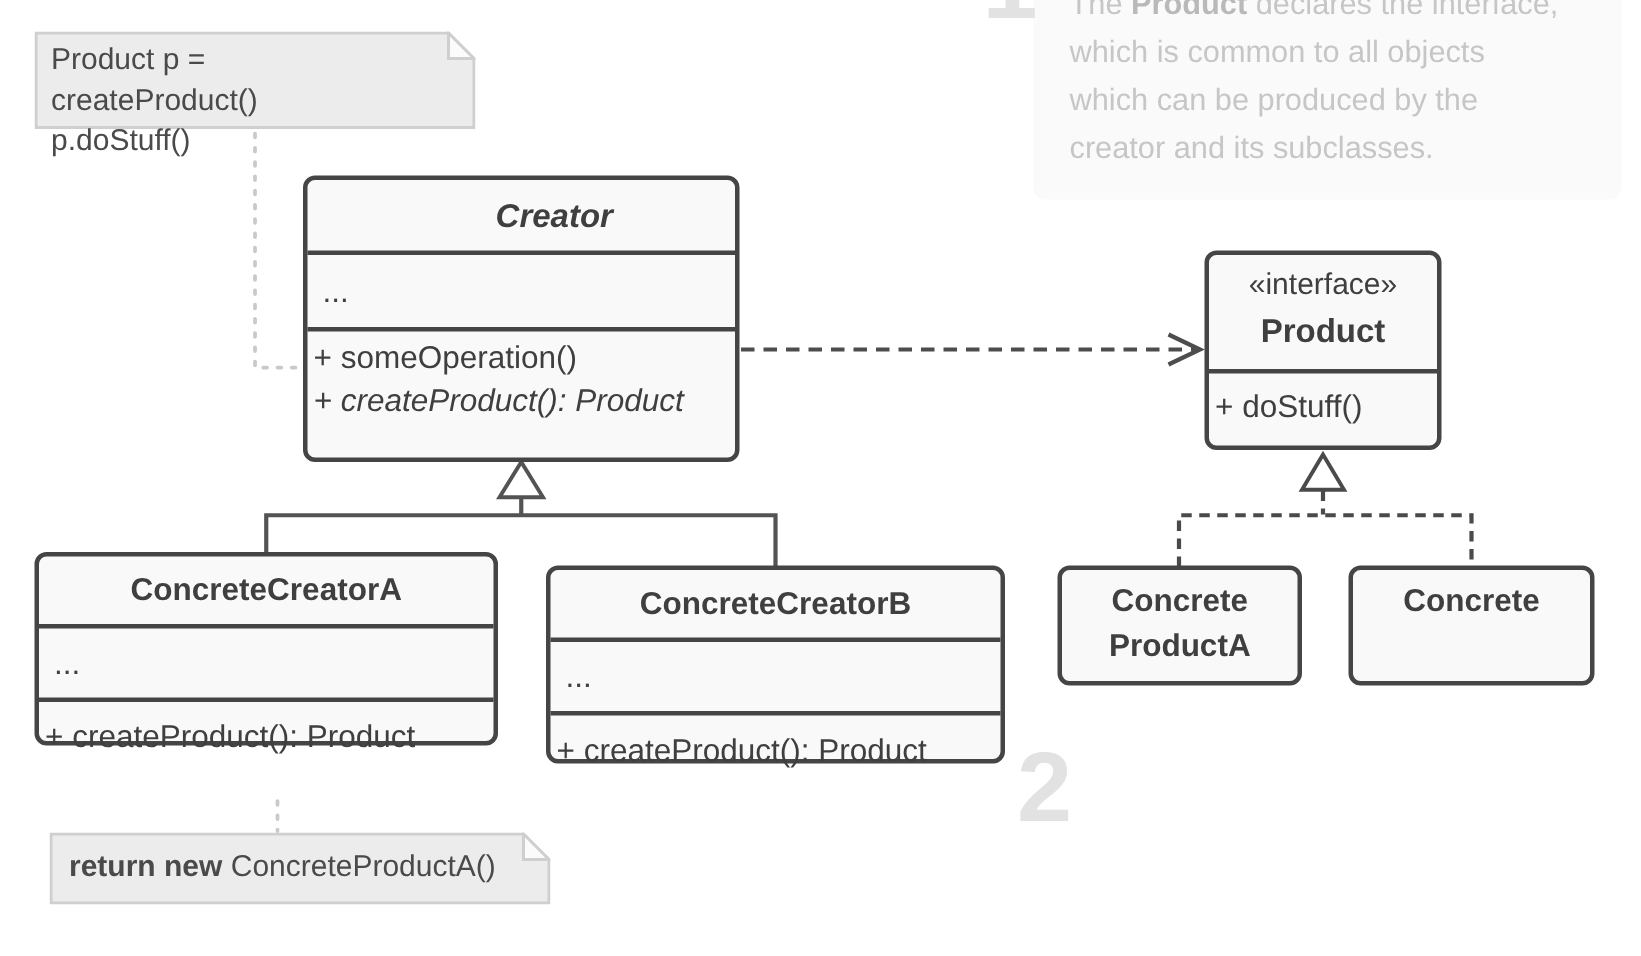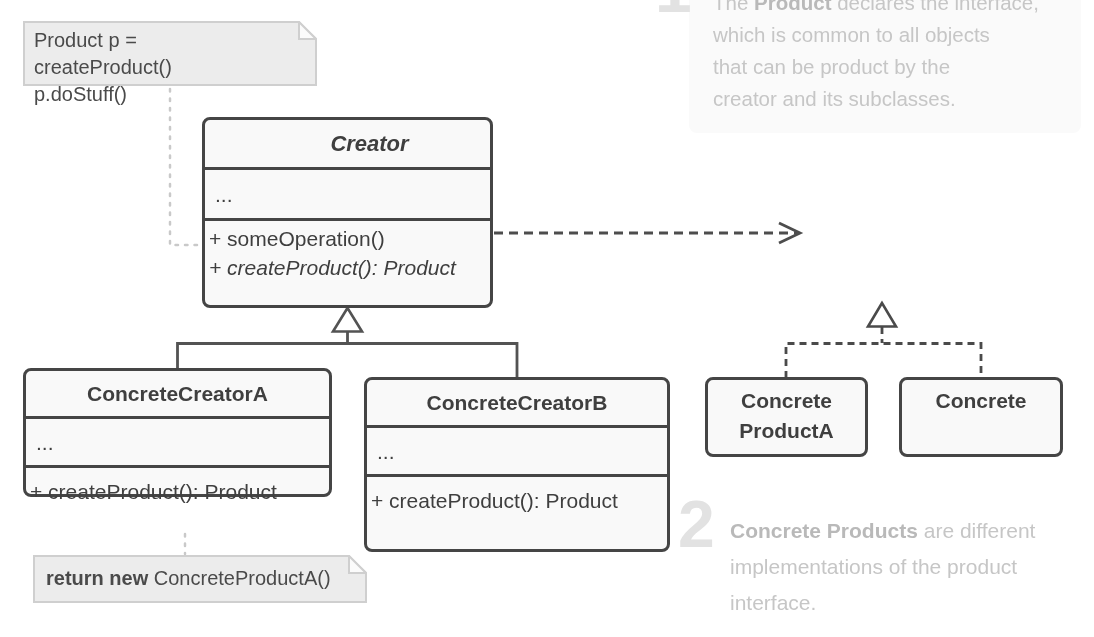--- a/index.html
+++ b/index.html
@@ -26,21 +26,21 @@
   #box-creator .uml-attrs{height:51px;line-height:49px;}
   #box-creator .uml-methods{height:81px;padding-top:3px;line-height:29px;}
   
   #box-product{left:803px;top:167px;width:158px;height:133px;}
   #box-product .uml-header{height:76px;text-align:center;padding-top:5px;}
   #box-product .stereotype{font-size:20px;line-height:30px;}
   #box-product .uml-title{font-size:22px;line-height:31px;}
   #box-product .uml-methods{height:48px;line-height:46px;}
   
   #box-cca{left:23px;top:368px;width:309px;height:129px;}
-  #box-ccb{left:364px;top:377px;width:306px;height:175px;}
+  #box-ccb{left:364px;top:377px;width:306px;height:132px;}
   #box-cca .uml-title,#box-ccb .uml-title{height:45px;line-height:45px;}
   #box-cca .uml-attrs,#box-ccb .uml-attrs{height:49px;line-height:47px;}
   #box-cca .uml-methods,#box-ccb .uml-methods{height:50px;line-height:48px;}
   
   .product-box{text-align:center;font-weight:bold;font-size:21px;line-height:30px;padding-top:6px;}
   #box-cpa{left:705px;top:377px;width:163px;height:80px;}
   #box-cpb{left:899px;top:377px;width:164px;height:80px;}
   
   .note{position:absolute;z-index:2;}
   .note svg{position:absolute;left:0;top:0;}
@@ -106,20 +106,27 @@
 
   <div class="uml-class" id="box-creator">
     <div class="uml-row uml-title">Creator</div>
     <div class="uml-row uml-attrs">...</div>
     <div class="uml-row uml-methods">
       <div>+ someOperation()</div>
       <div class="italic">+ createProduct(): Product</div>
     </div>
   </div>
 
+  <div class="uml-class" id="box-product">
+    <div class="uml-row uml-header">
+      <div class="stereotype">«interface»</div>
+      <div class="uml-title">Product</div>
+    </div>
+    <div class="uml-row uml-methods">+ doStuff()</div>
+  </div>
 
   <div class="uml-class" id="box-cca">
     <div class="uml-row uml-title">ConcreteCreatorA</div>
     <div class="uml-row uml-attrs">...</div>
     <div class="uml-row uml-methods">+ createProduct(): Product</div>
   </div>
 
   <div class="uml-class" id="box-ccb">
     <div class="uml-row uml-title">ConcreteCreatorB</div>
     <div class="uml-row uml-attrs">...</div>
@@ -142,23 +149,18 @@
     </svg>
     <div class="note-text"><b>return new</b><span> ConcreteProductA()</span></div>
   </div>
 
   <div class="step-number" id="step1-number">1</div>
   <div class="step-number" id="step2-number">2</div>
 
   <div class="annotation" id="annotation-1">
     <div><span>The </span><b>Product</b><span> declares the interface,</span></div>
     <div>which is common to all objects</div>
-    <div>that can be product by the</div>
+    <div>which can be produced by the</div>
     <div>creator and its subclasses.</div>
   </div>
 
-  <div class="annotation" id="annotation-2">
-    <div><b>Concrete Products</b><span> are different</span></div>
-    <div>implementations of the product</div>
-    <div>interface.</div>
-  </div>
 
 </div>
 
 </body></html>

